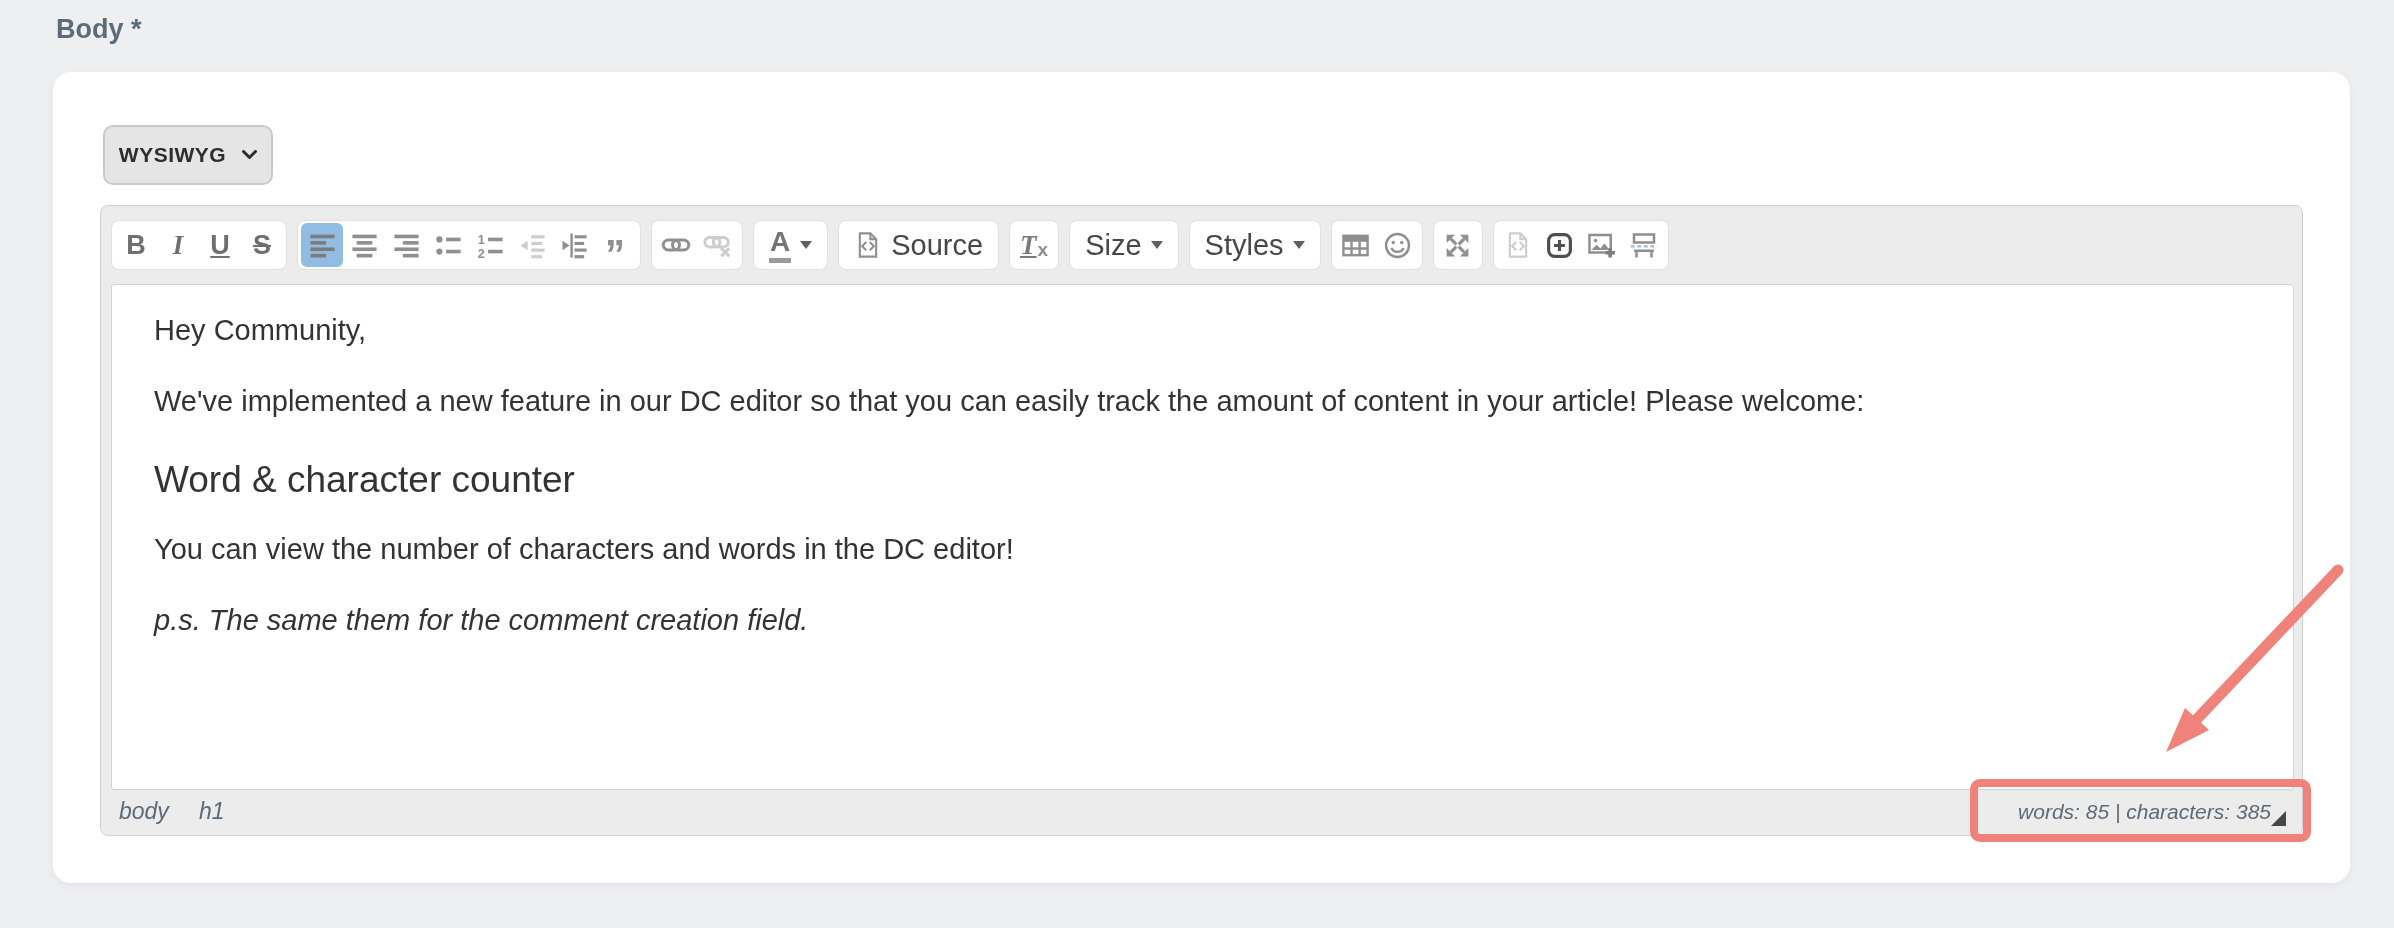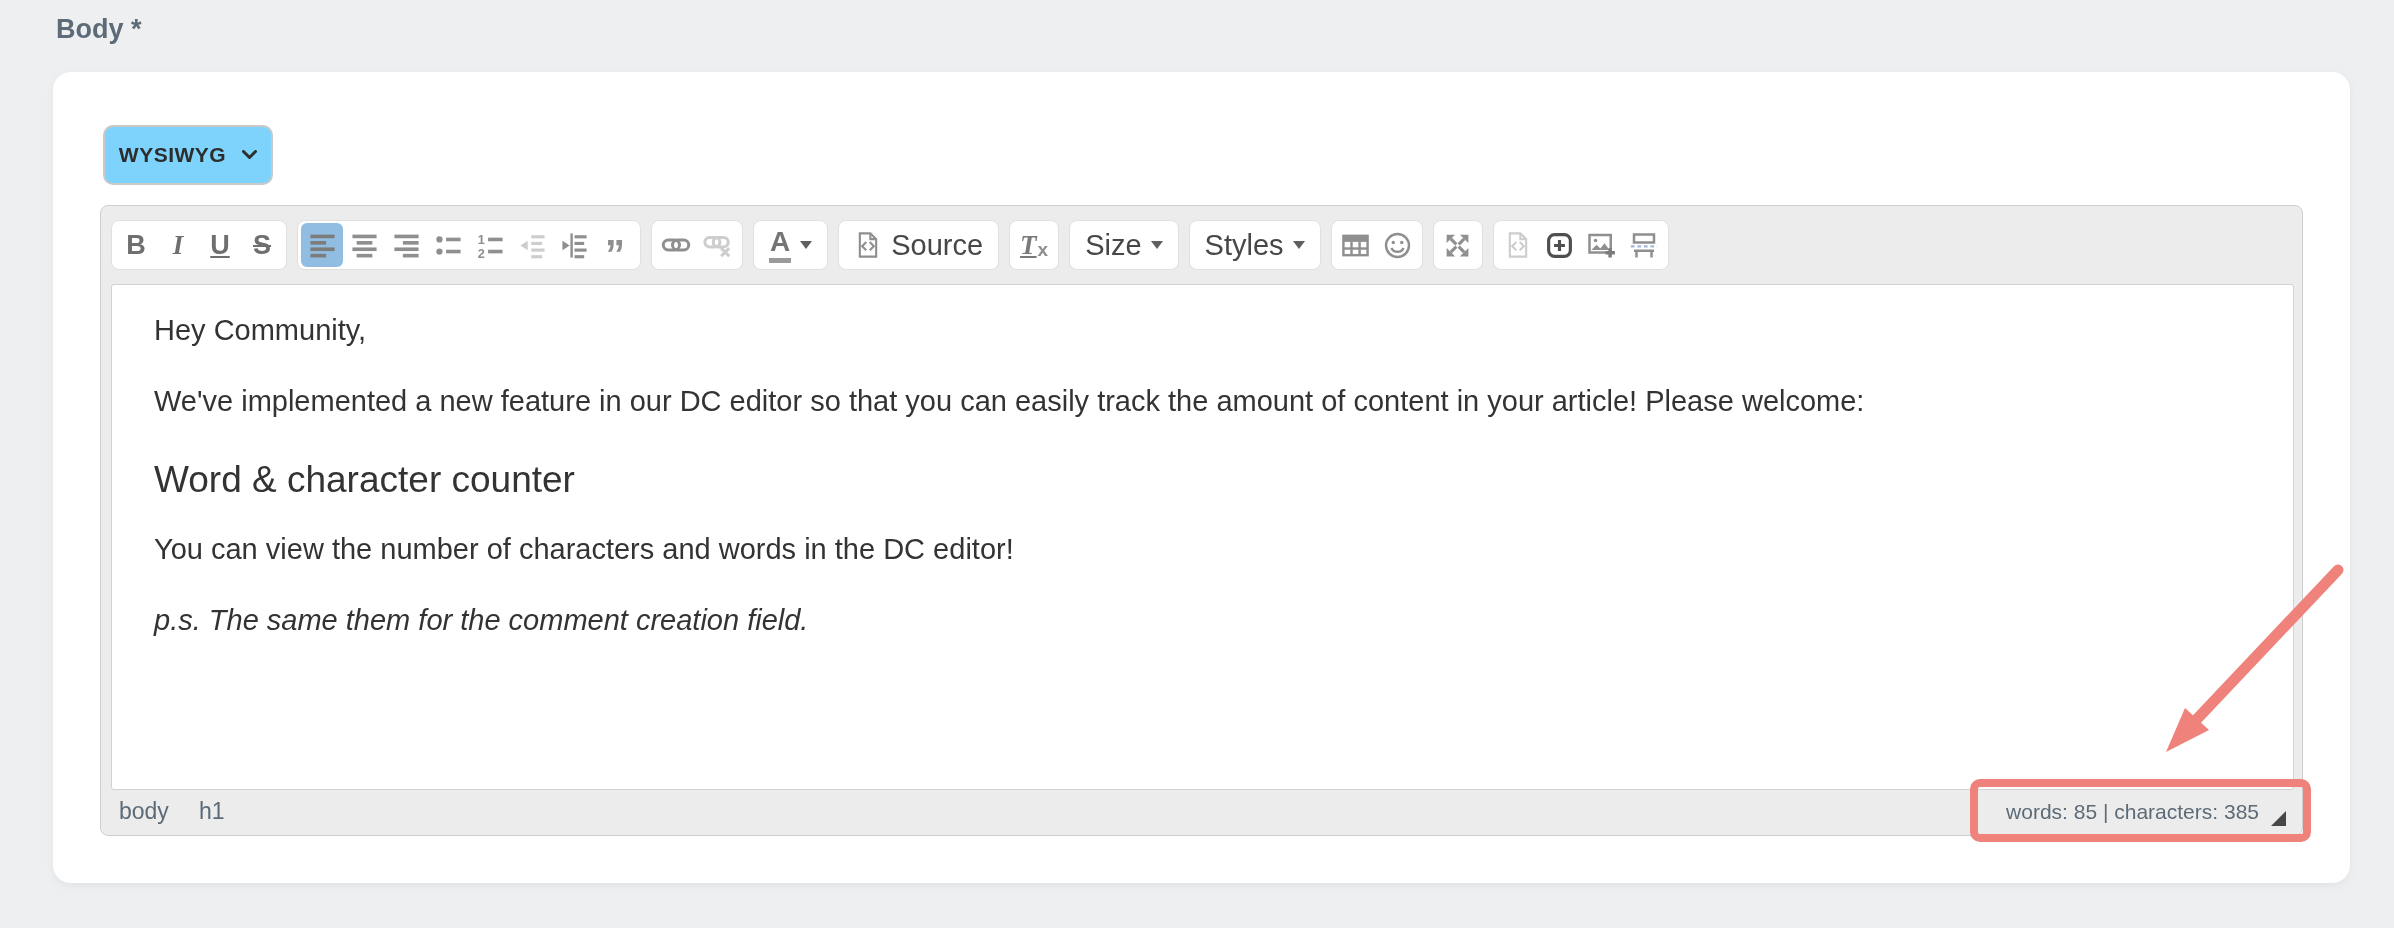--- a/index.html
+++ b/index.html
@@ -15,21 +15,21 @@
     font-size:27px; font-weight:700; color:#5c6b77;
   }
   .card {
     position:absolute; left:53px; top:72px; width:2297px; height:811px;
     background:#ffffff; border-radius:18px;
     box-shadow:0 3px 10px rgba(0,0,0,0.05);
   }
   
   .mode-select {
     position:absolute; left:50px; top:53px; width:170px; height:60px;
-    background:#7dd3fc; border:2px solid #c9c9c9; border-radius:10px;
+    background:#e5e5e5; border:2px solid #c9c9c9; border-radius:10px;
     display:flex; align-items:center; justify-content:center; gap:16px;
     cursor:pointer;
   }
   .mode-select .val { font-size:21px; font-weight:700; color:#2d2d2d; letter-spacing:0.5px; }
   
   .editor-frame {
     position:absolute; left:47px; top:133px; width:2203px; height:631px;
     background:#ececec; border:1px solid #cfcfcf; border-radius:8px;
   }
   .toolbar {
@@ -73,25 +73,25 @@
     padding:14px 42px; overflow:hidden; cursor:text;
   }
   .content p { margin:27px 0; font-size:29px; color:#333; line-height:1.5; }
   .content p.first { margin-top:10px; }
   .content h2 { margin:36px 0 22px 0; font-size:37px; font-weight:400; color:#333; }
   .content p.ps { font-style:italic; }
   
   .statusbar {
     position:absolute; left:0; bottom:0; width:100%; height:47px;
     display:flex; align-items:center; justify-content:space-between;
-    padding:0 16px 0 18px; color:#5c6b77;
+    padding:0 16px 0 18px; color:#5c6b77;font-style:italic;
   }
   .path { display:flex; gap:30px; }
   .path-item { font-size:23px; color:#5c6b77; cursor:pointer; }
-  .counter-wrap { display:flex; align-items:center; gap:12px; }
+  .counter-wrap { display:flex; align-items:center; }
   .counter { font-size:21px; color:#5c6b77; }
   .resize-handle {
     width:0; height:0; margin-top:14px;
     border-left:15px solid transparent; border-bottom:15px solid #474747;
     cursor:nwse-resize;
   }
   
   .annotation-box {
     position:absolute; left:1970px; top:779px; width:341px; height:63px;
     border:8px solid #ef837b; border-radius:10px; pointer-events:none;

